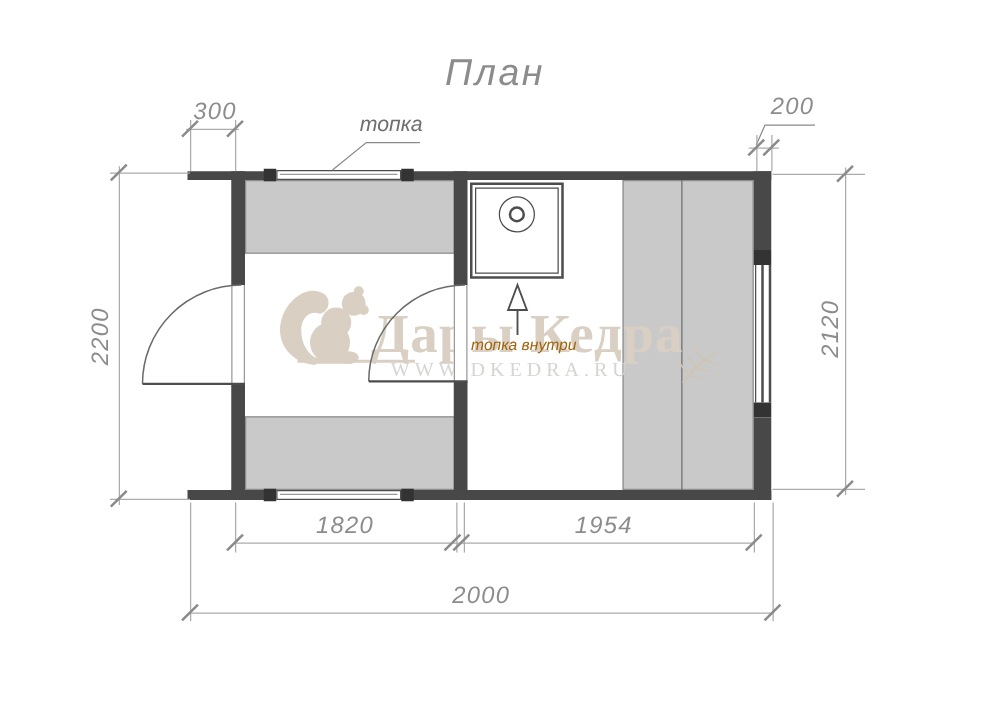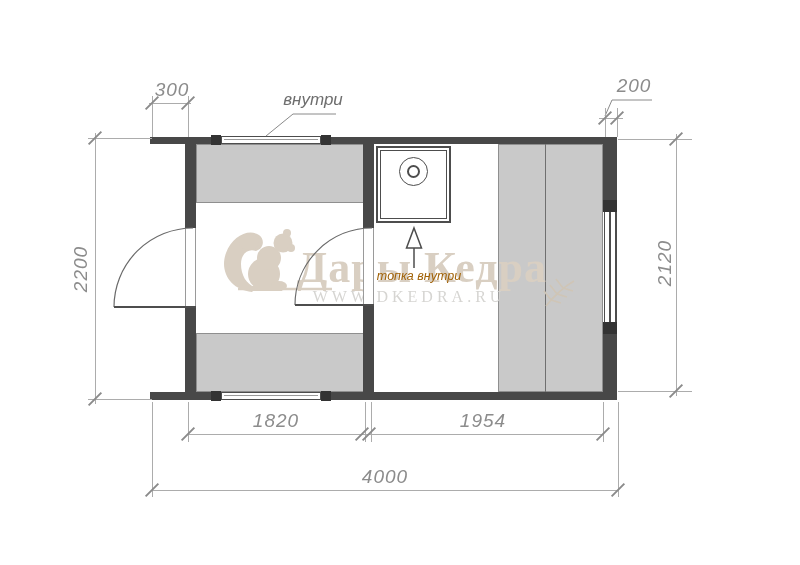--- a/index.html
+++ b/index.html
@@ -151,18 +151,19 @@
   <div class="tick" style="left:369px;top:434px;"></div>
   <div class="tick" style="left:603px;top:434px;"></div>
   <div class="dimtext" style="left:276px;top:421px;">1820</div>
   <div class="dimtext" style="left:483px;top:421px;">1954</div>
 
   <div class="ext" style="left:152px;top:402px;width:1px;height:95px;"></div>
   <div class="ext" style="left:618px;top:402px;width:1px;height:95px;"></div>
   <div class="dimline" style="left:152px;top:490px;width:467px;height:1px;"></div>
   <div class="tick" style="left:152px;top:490px;"></div>
   <div class="tick" style="left:618px;top:490px;"></div>
-  <div class="dimtext" style="left:385px;top:477px;">4000</div>
+  <div class="dimtext" style="left:385px;top:477px;">2000</div>
 
-  <div class="small-label" style="left:313px;top:100px;font-size:17px;color:#6e6e6e;">внутри</div>
+  <div class="title" style="left:396px;top:59px;">План</div>
+  <div class="small-label" style="left:313px;top:100px;font-size:17px;color:#6e6e6e;">топка</div>
   <div class="small-label" style="left:419px;top:276px;font-size:12.5px;">топка внутри</div>
 
 </div>
 
 </body></html>

